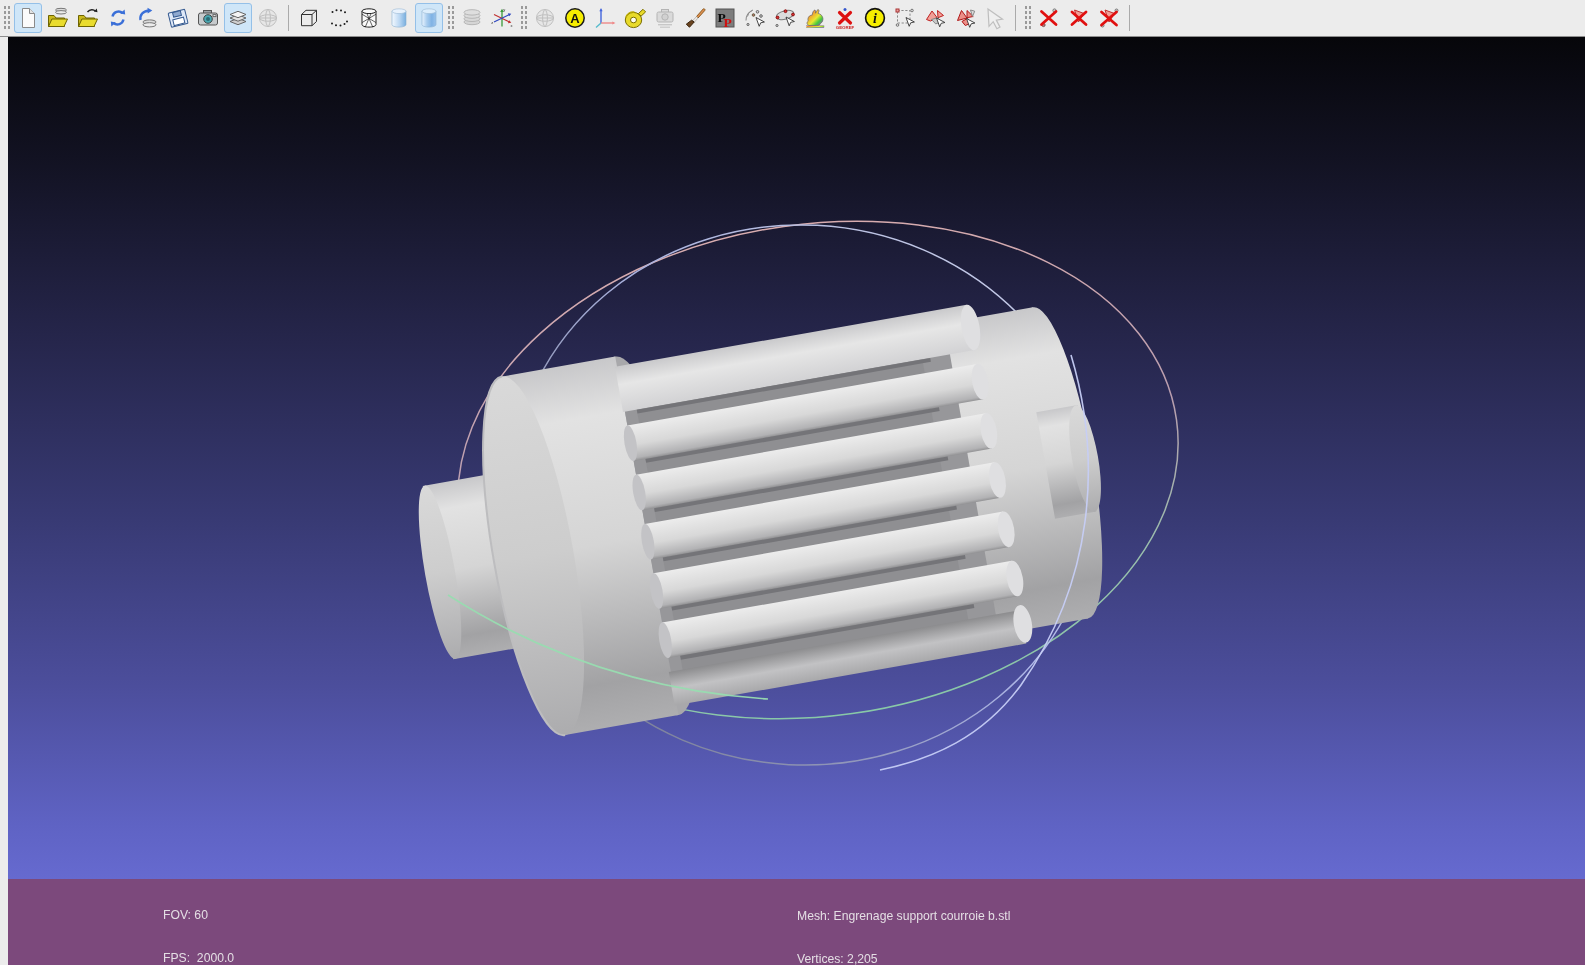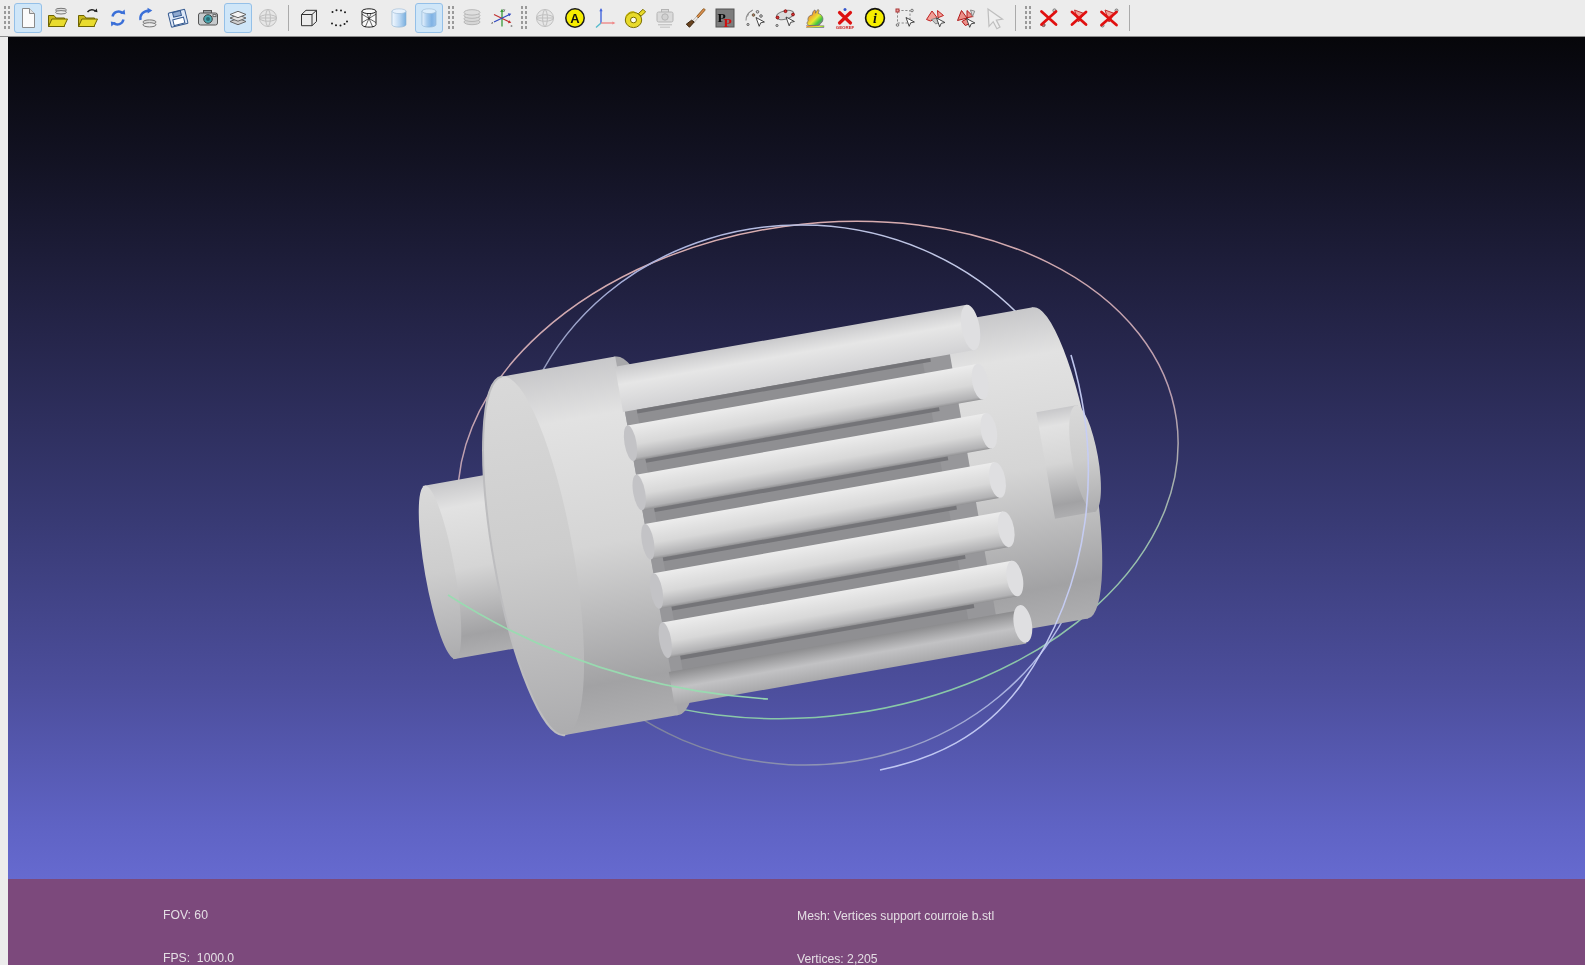--- a/index.html
+++ b/index.html
@@ -489,22 +489,22 @@
     <g fill="none" stroke-width="1.6" opacity=".95">
       <path d="M1063 318 C1095 425 1085 545 1013 648 C975 700 925 722 872 733" stroke="#c6cdf6"></path>
       <path d="M440 558 C540 622 650 655 760 662" stroke="#98dcb0"></path>
     </g>
   </svg>
 
   <div class="statusbar"></div>
 
   <div class="hud hud-left">
     <div>FOV: 60</div>
-    <div>FPS:  1000.0</div>
+    <div>FPS:  2000.0</div>
     
   </div>
   <div class="hud hud-right">
-    <div>Mesh: Vertices support courroie b.stl</div>
+    <div>Mesh: Engrenage support courroie b.stl</div>
     <div>Vertices: 2,205</div>
     
     
   </div>
 </div>
 
 </body></html>

